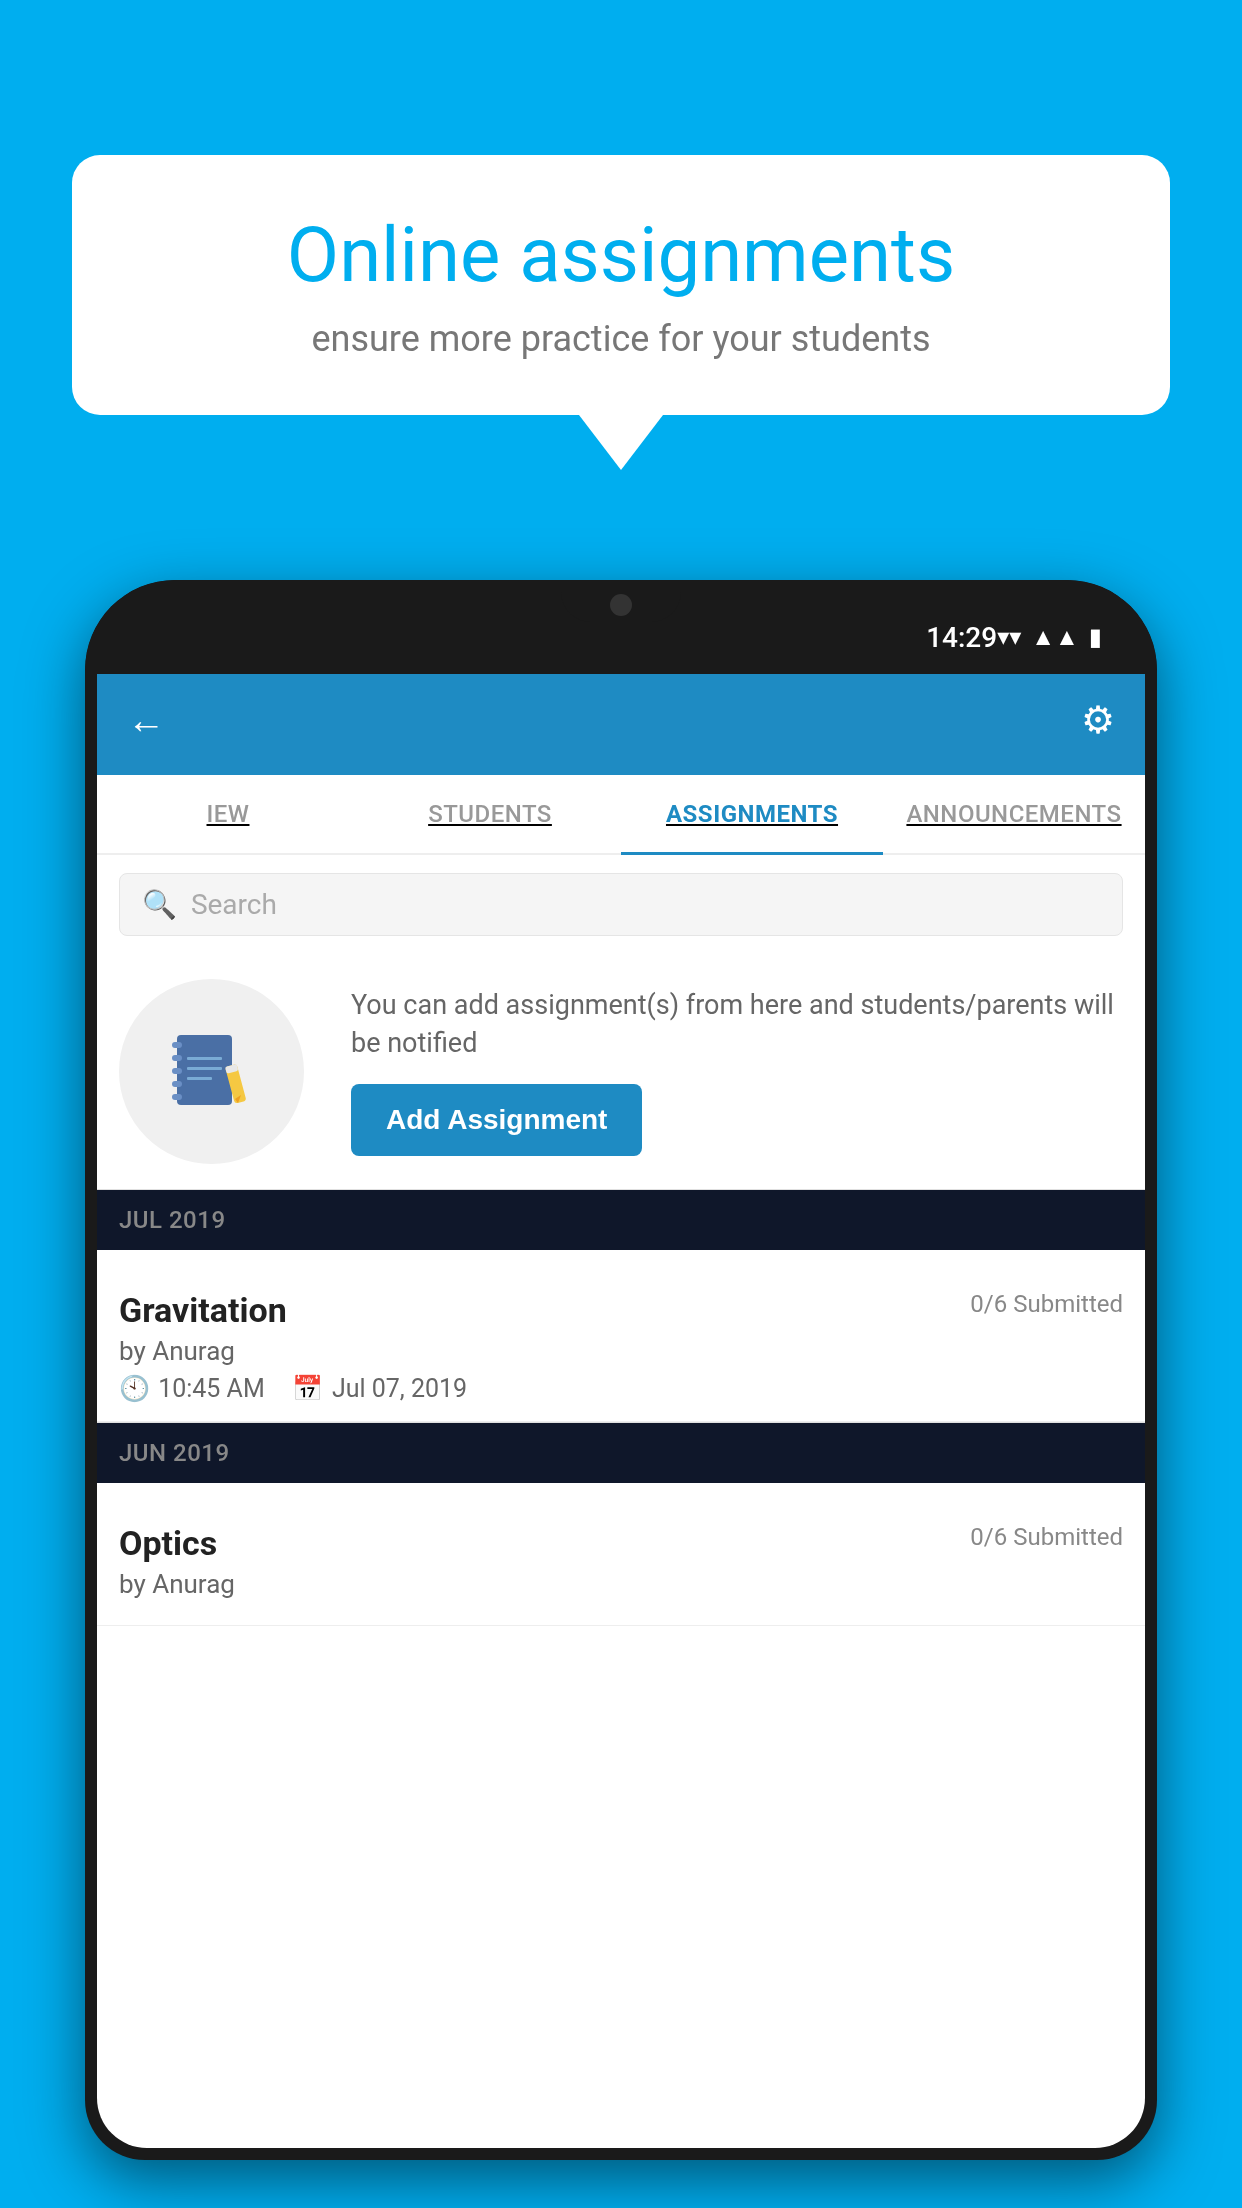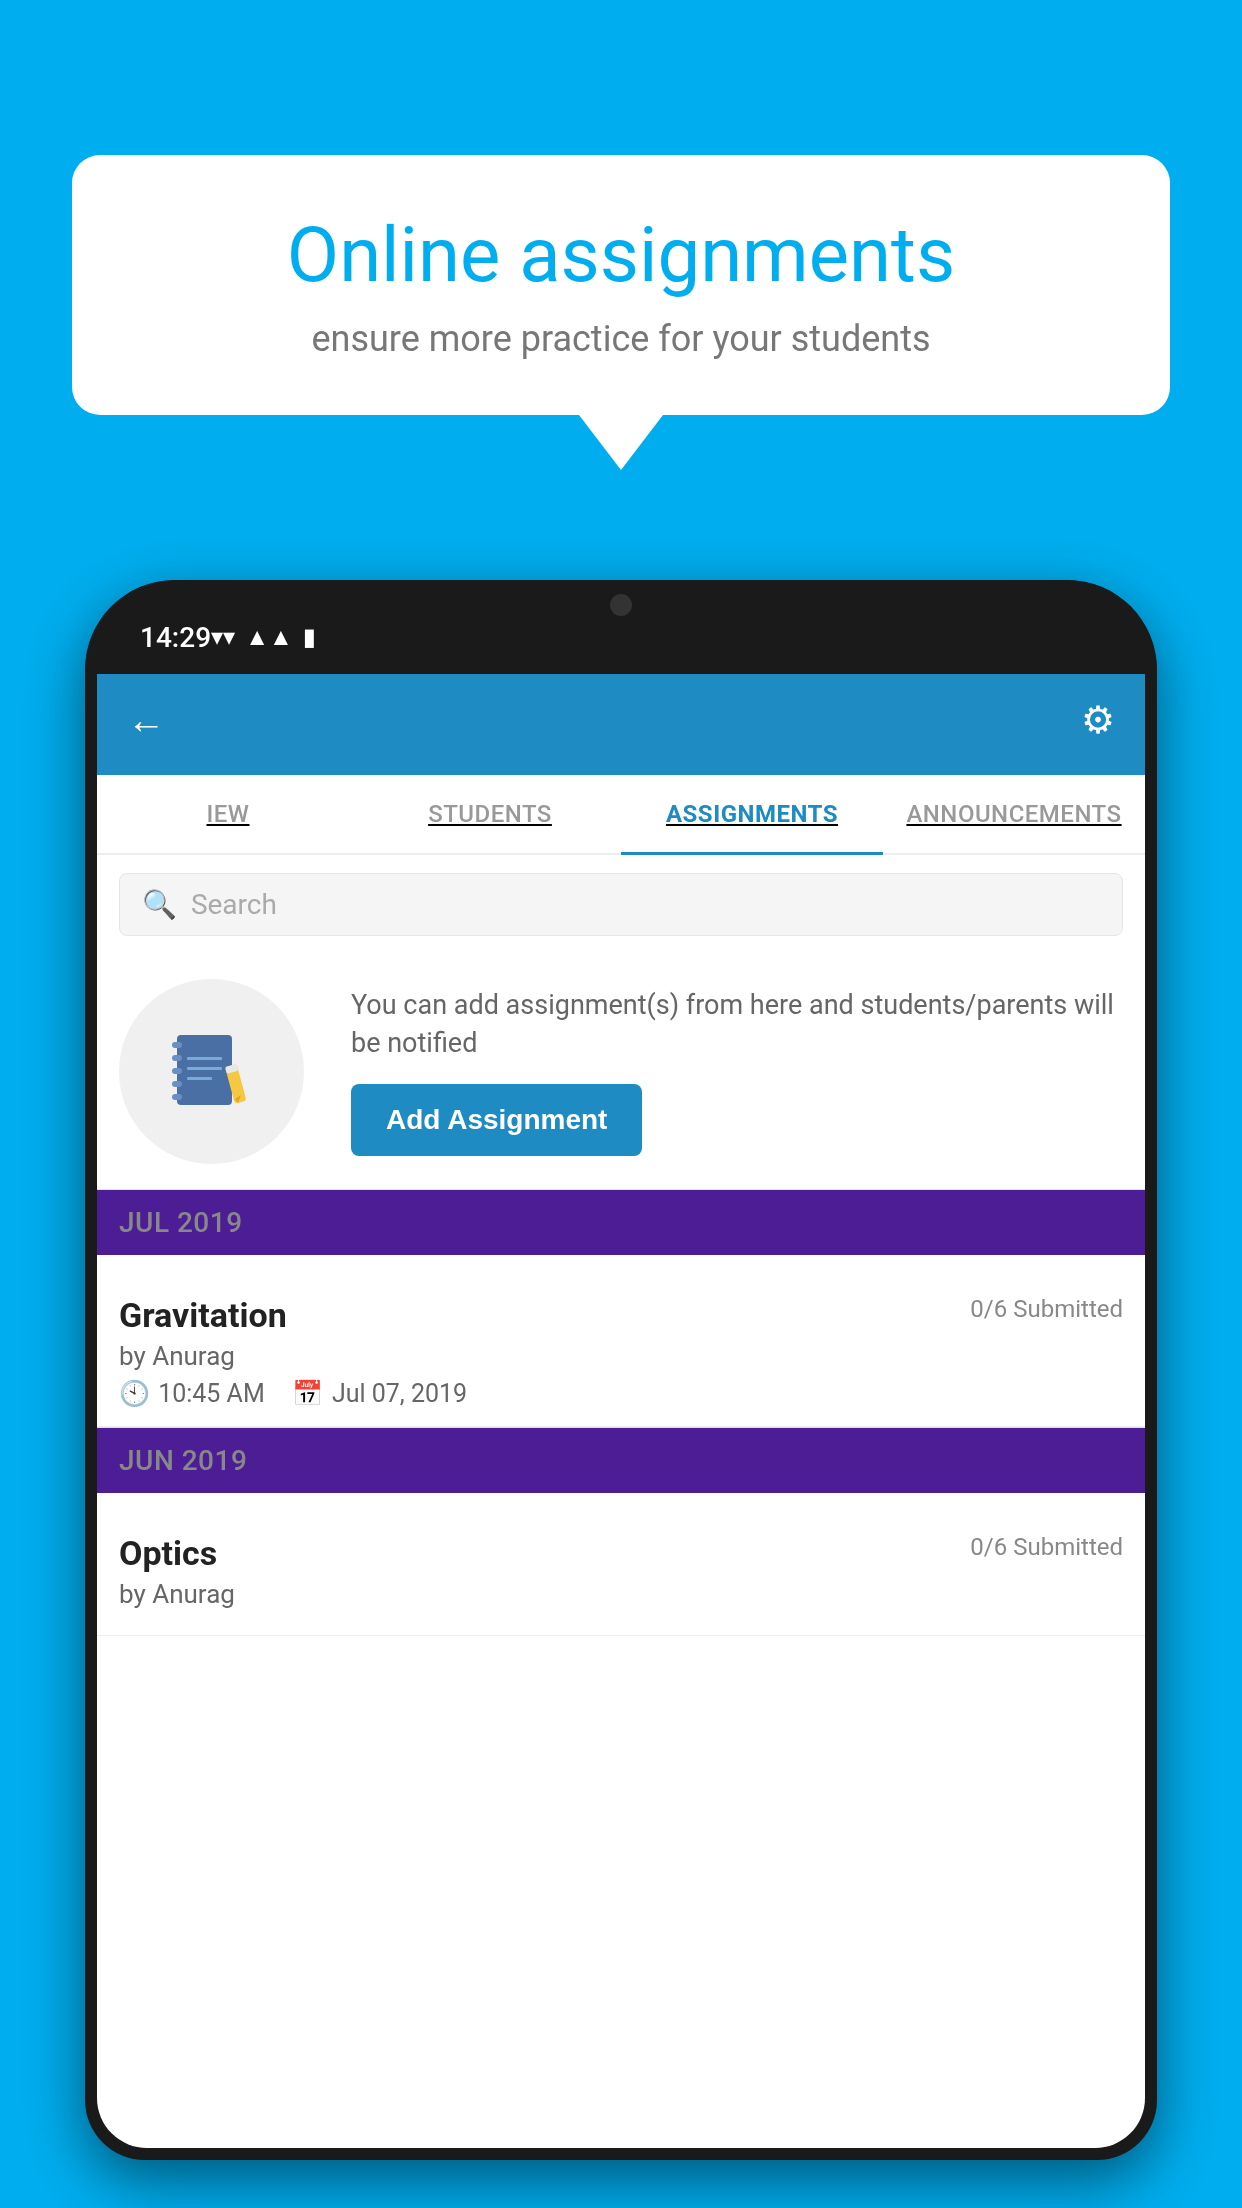--- a/index.html
+++ b/index.html
@@ -77,21 +77,21 @@
     .phone-top-bar {
       position: absolute;
       top: 0;
       left: 0;
       right: 0;
       height: 94px;
       background: #1a1a1a;
       border-radius: 90px 90px 0 0;
       display: flex;
       align-items: center;
-      justify-content: flex-start;
+      justify-content: flex-end;
       padding: 20px 55px 0 55px;
       z-index: 10;
     }
 
     .phone-time {
       color: white;
       font-size: 28px;
       font-weight: 500;
     }
 
@@ -284,23 +284,23 @@
       border: none;
       border-radius: 8px;
       padding: 20px 35px;
       font-size: 28px;
       font-weight: 600;
       cursor: pointer;
     }
 
     
     .section-header {
-      background: #4c1d95;
+      background: #0f172a;
       padding: 16px 22px;
-      font-size: 28px;
+      font-size: 24px;
       color: #888;
       font-weight: 500;
       letter-spacing: 0.5px;
       border-top: 1px solid #e0e0e0;
     }
 
     
     .assignment-item {
       padding: 40px 22px 18px 22px;
       background: white;

